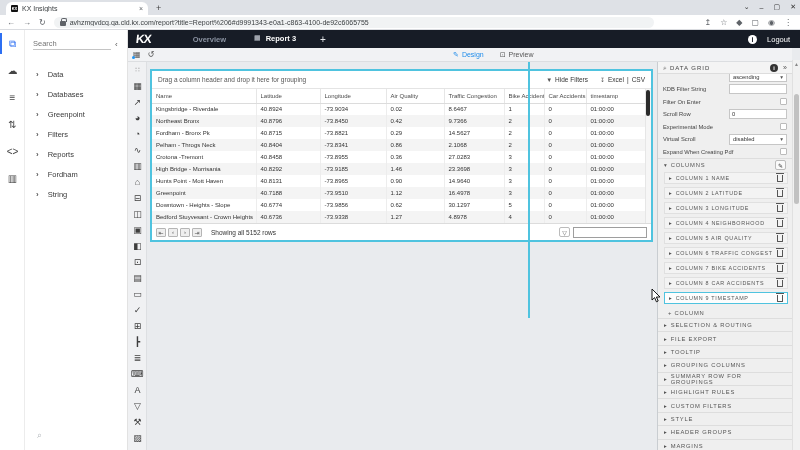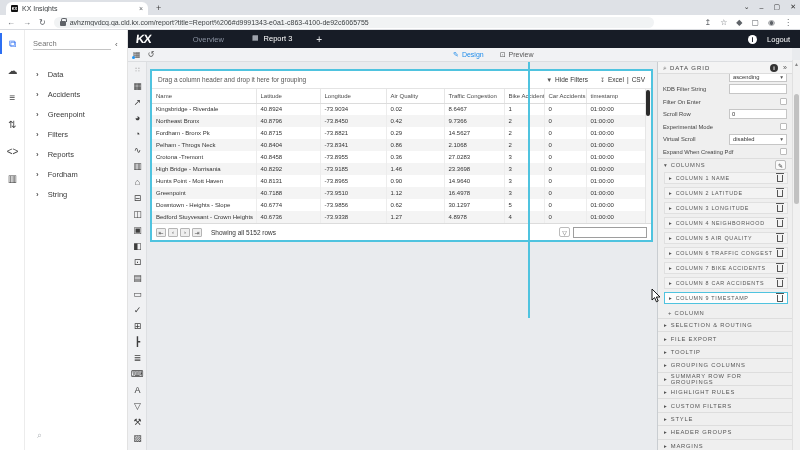--- a/index.html
+++ b/index.html
@@ -41,21 +41,21 @@
   .collapse { font-size:8px; color:#555; }
   #tree { margin-top:14px; }
   .tree-item { display:flex; align-items:center; gap:9px; padding:5.5px 0 5.5px 11px; font-size:7.5px; color:#3a3a3a; }
   .tree-chev { font-size:8px; color:#555; font-weight:bold; }
   .zoom-faint { position:absolute; left:12px; bottom:9px; font-size:9px; color:#9aa0a6; opacity:.8; }
 
   
   #topbar { position:absolute; left:128px; top:0; width:672px; height:18px; background:#171c26;
     display:flex; align-items:center; color:#fff; }
   .kx-logo { font-size:12px; font-weight:800; transform:skewX(-6deg); margin:0 28px 0 8px; letter-spacing:-1px; }
-  .top-tab { font-size:7.5px; color:#8b93a2; padding:0 14px; height:35px; display:flex; align-items:center; gap:5px; }
+  .top-tab { font-size:7.5px; color:#8b93a2; padding:0 14px; height:35px; display:flex; align-items:center; gap:5px;font-weight:bold; }
   .top-tab.active { color:#fff; border-bottom:2px solid #1f7cd4; }
   .tab-ico { font-size:7px; color:#cfd4dc; }
   .add-tab { font-size:10px; color:#e8eaed; margin-left:10px; }
   .top-right { margin-left:auto; display:flex; align-items:center; gap:10px; margin-right:10px; }
   .info-circ { width:9px; height:9px; border-radius:50%; background:#fff; color:#171c26; font-size:7px; font-weight:bold;
     display:flex; align-items:center; justify-content:center; }
   .logout { font-size:7.5px; color:#fff; }
 
   
   #modebar { position:absolute; left:128px; top:18px; width:664px; height:14px; background:#f1f2f4;
@@ -197,21 +197,21 @@
       <input class="search-input" placeholder="Search" style="">
       <span class="collapse">‹</span>
     </div>
     <div id="tree">
         <div class="tree-item">
           <span class="tree-chev">›</span>
           <span>Data</span>
         </div>
         <div class="tree-item">
           <span class="tree-chev">›</span>
-          <span>Accidents</span>
+          <span>Databases</span>
         </div>
         <div class="tree-item">
           <span class="tree-chev">›</span>
           <span>Greenpoint</span>
         </div>
         <div class="tree-item">
           <span class="tree-chev">›</span>
           <span>Filters</span>
         </div>
         <div class="tree-item">

